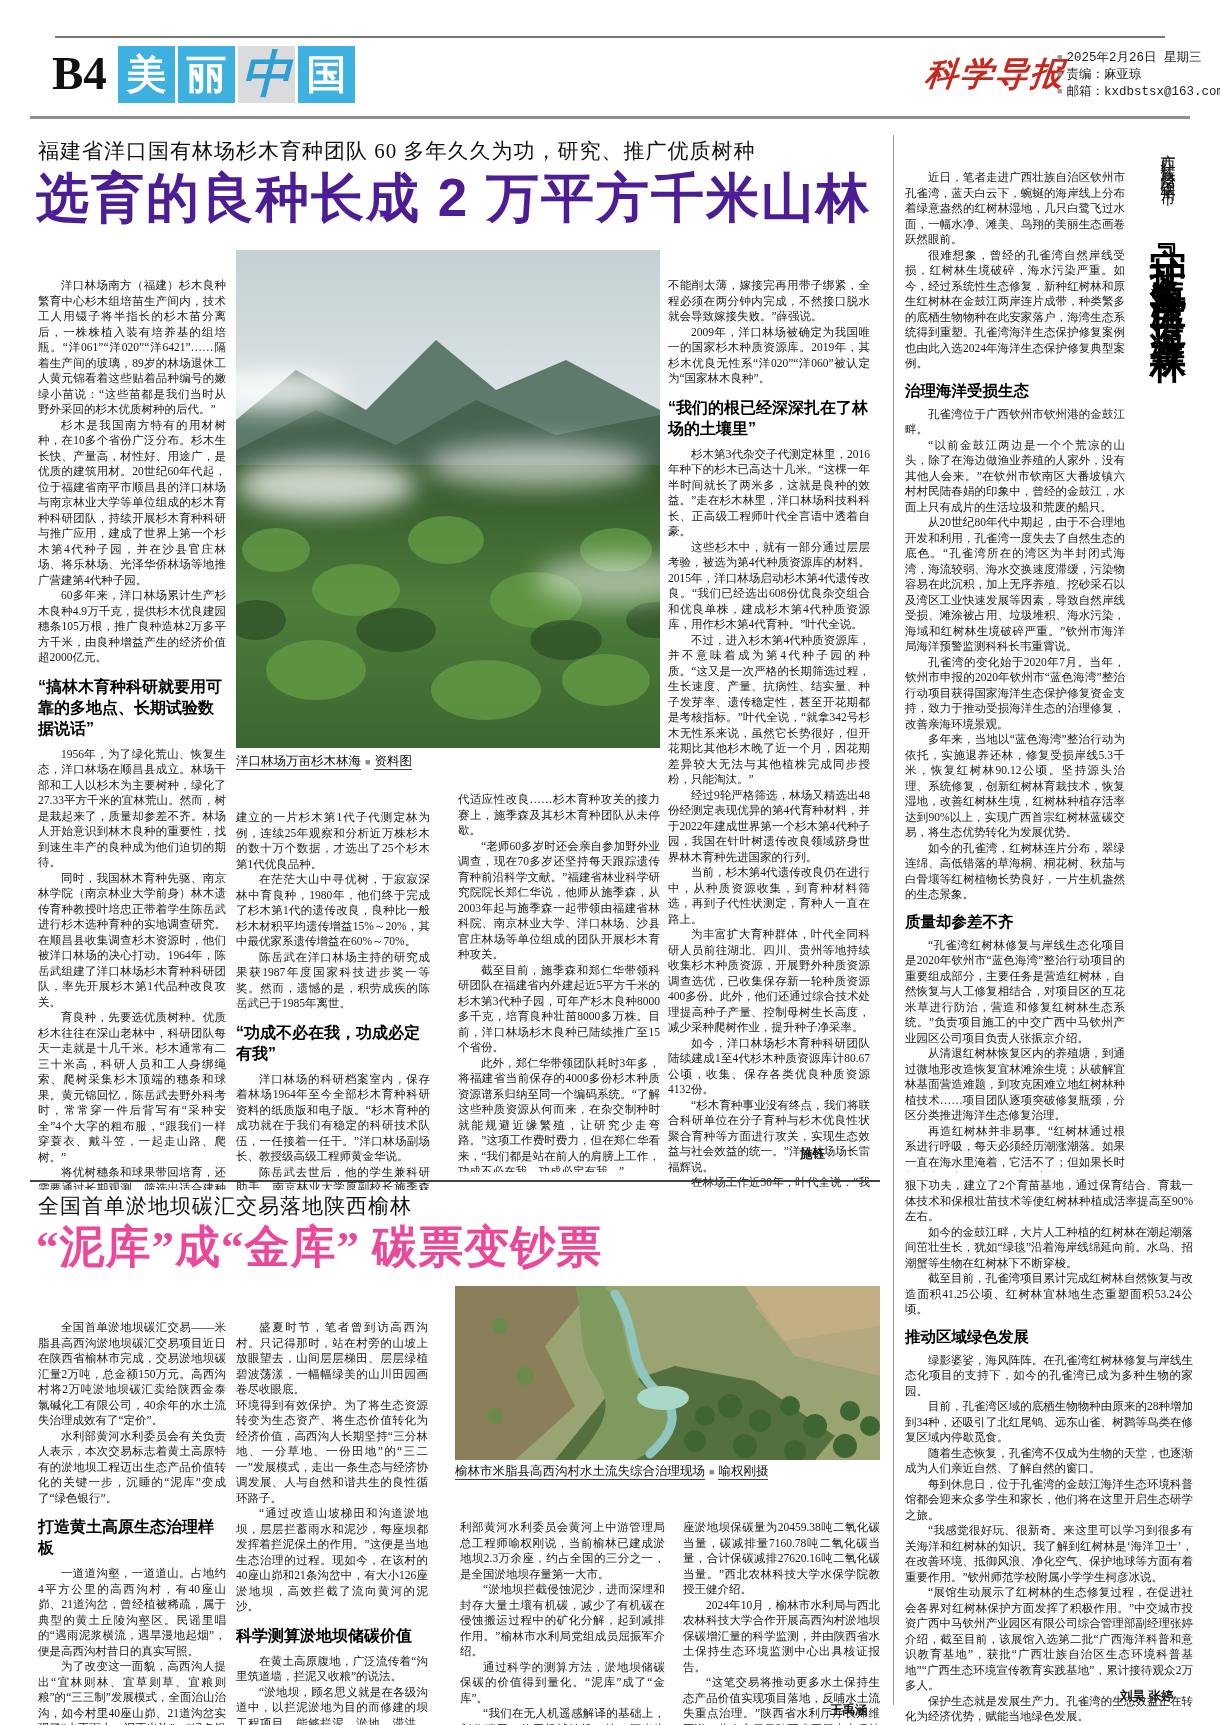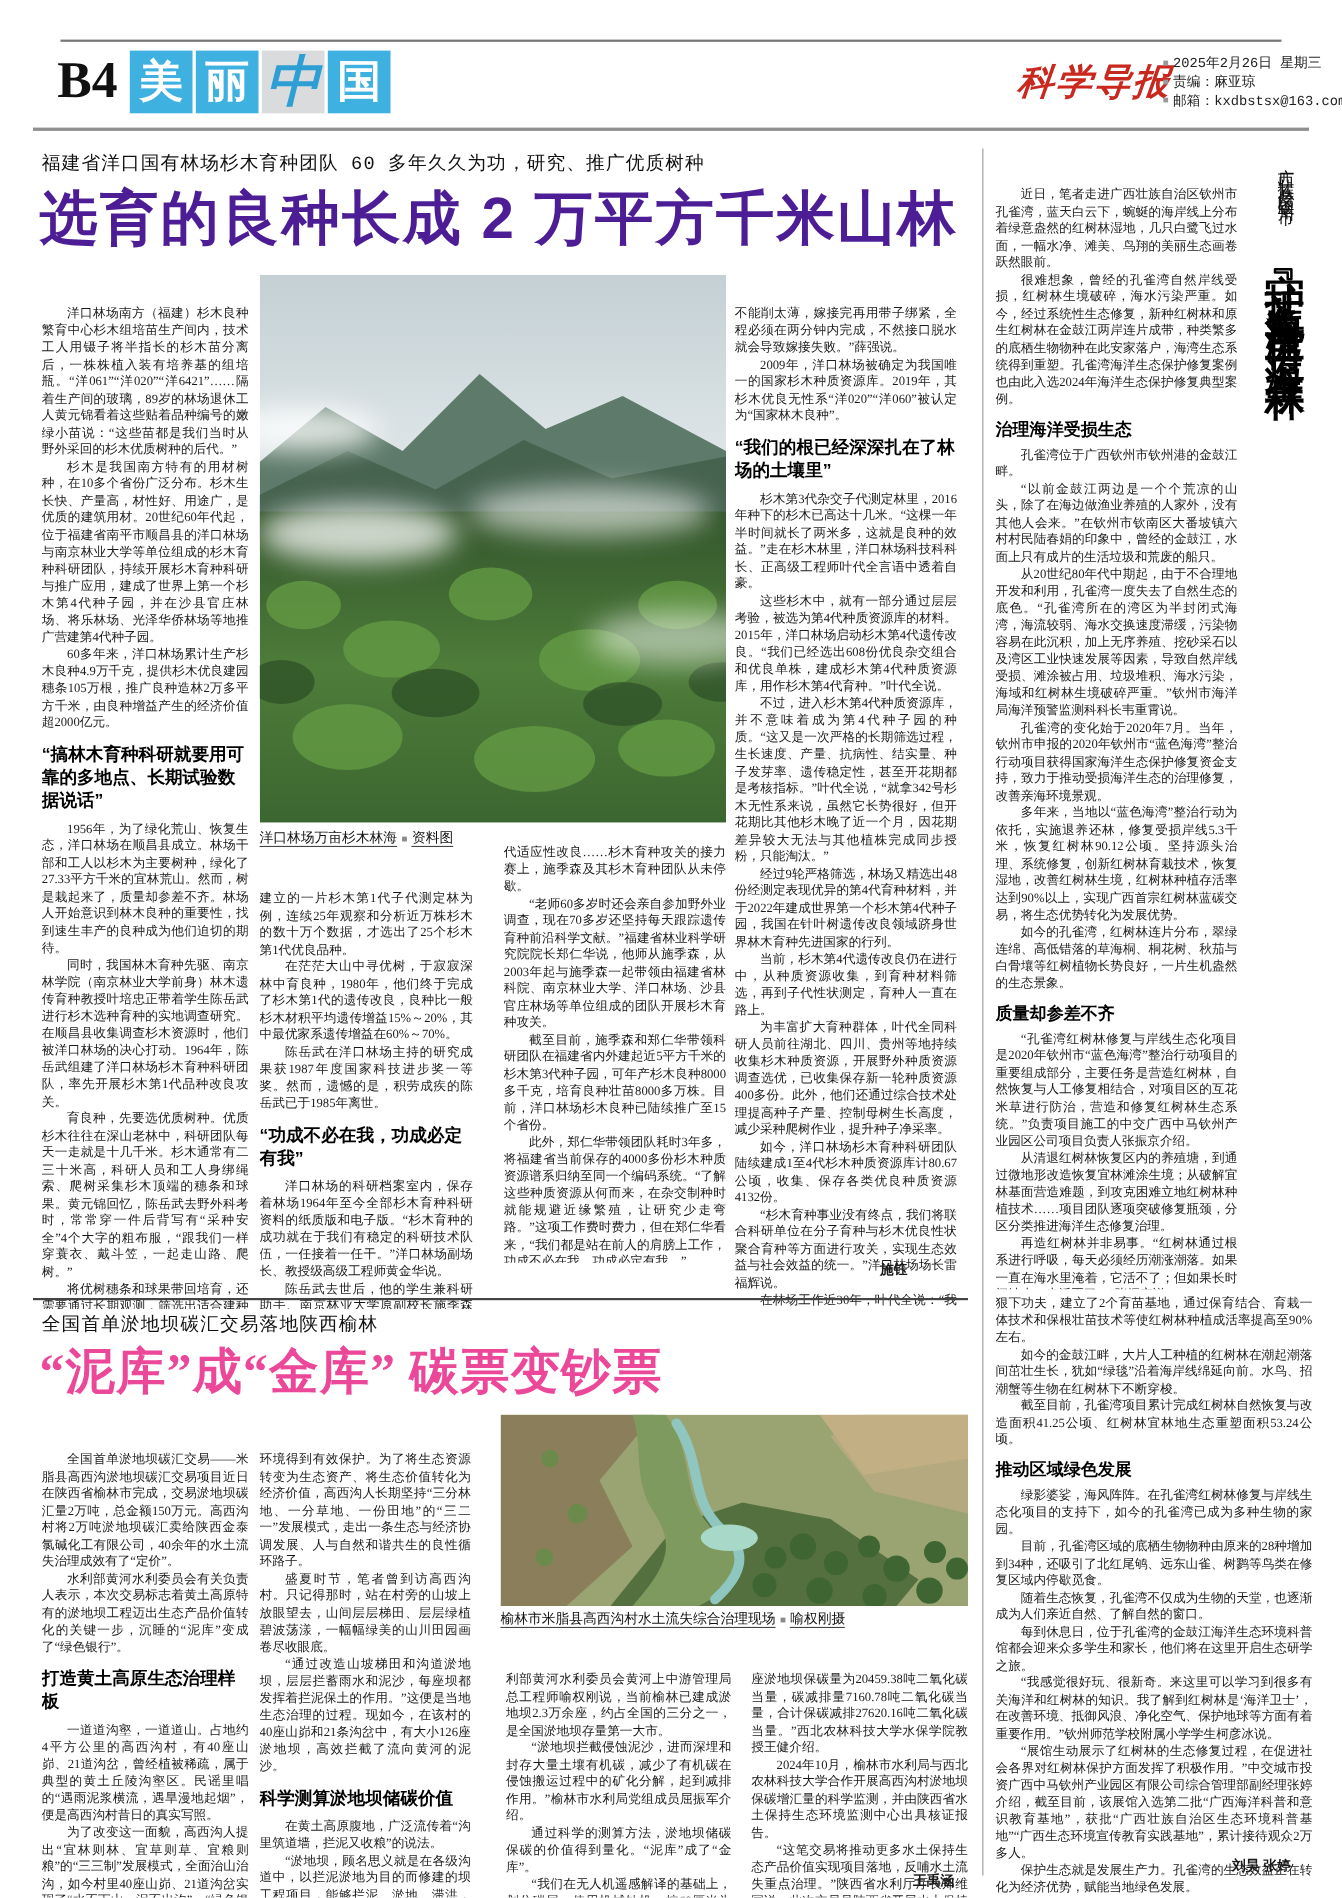--- a/index.html
+++ b/index.html
@@ -15,21 +15,21 @@
   .logo-tile{display:inline-block;width:57px;height:57px;line-height:57px;text-align:center;
     font-family:"Liberation Sans",sans-serif;font-weight:bold;font-size:40px;color:#fff;
     background:#3fb1e0;margin-right:3px;vertical-align:top;}
   .logo-tile.alt{background:#d9dbdc;color:#2e9fd4;font-family:"Liberation Serif",serif;
     font-style:italic;font-size:50px;overflow:visible;}
   .masthead-title{font-family:"Liberation Serif",serif;font-style:italic;font-weight:bold;
     font-size:33px;color:#c9281f;transform:skewX(-6deg);letter-spacing:2px;}
   .pub-line{font-size:12.5px;line-height:17px;color:#222;font-family:Liberation Mono, monospace;white-space:nowrap;}
   .pub-line .sq{color:#9a9a9a;font-size:9px;margin-right:4px;vertical-align:1px;}
   
-  .kicker{font-family:Liberation Mono, monospace;font-size:17px;color:#111;letter-spacing:1px;}
+  .kicker{font-family:Liberation Serif, serif;font-size:21px;color:#111;letter-spacing:1px;}
   .headline1{font-family:"Liberation Sans",sans-serif;font-weight:bold;font-size:53px;
     color:#4c1d95;letter-spacing:2px;white-space:nowrap;}
   .headline2{font-family:"Liberation Serif",serif;font-weight:bold;font-size:45px;
     color:#ec4899;letter-spacing:1px;white-space:nowrap;}
   .colbox{overflow:hidden;font-size:11.5px;line-height:15.5px;text-align:justify;margin-top:28px;}
   .colbox p.para{margin:0;text-indent:2em;}
   .colbox p.para.noindent{text-indent:0;}
   .col-heading{font-family:"Liberation Sans",sans-serif;font-weight:bold;font-size:16px;
     line-height:21px;margin:10px 0 8px 0;text-align:left;text-indent:0;color:#000;}
   .caption{font-size:12.5px;font-family:"Liberation Sans",sans-serif;color:#111;}
@@ -127,21 +127,21 @@
 </div>
 
 <div class="abs colbox" style="left:236px;top:782px;width:194px;height:380px;">
     <p class="para noindent">建立的一片杉木第1代子代测定林为例，连续25年观察和分析近万株杉木的数十万个数据，才选出了25个杉木第1代优良品种。</p>
     <p class="para">在茫茫大山中寻优树，于寂寂深林中育良种，1980年，他们终于完成了杉木第1代的遗传改良，良种比一般杉木材积平均遗传增益15%～20%，其中最优家系遗传增益在60%～70%。</p>
     <p class="para">陈岳武在洋口林场主持的研究成果获1987年度国家科技进步奖一等奖。然而，遗憾的是，积劳成疾的陈岳武已于1985年离世。</p>
     <div class="col-heading">“功成不必在我，功成必定有我”</div>
     <p class="para">洋口林场的科研档案室内，保存着林场1964年至今全部杉木育种科研资料的纸质版和电子版。“杉木育种的成功就在于我们有稳定的科研技术队伍，一任接着一任干。”洋口林场副场长、教授级高级工程师黄金华说。</p>
     <p class="para">陈岳武去世后，他的学生兼科研助手、南京林业大学原副校长施季森接过了带领杉木育种团队的重任。从杉木第2代的生长性状与材性联合改良，到第3代的生长、材性、种子产量、耐瘠薄立地优良性状的聚合改良，再到以增强杉木抗性为主的第4</p>
   </div>
-<div class="abs colbox" style="left:458px;top:740px;width:202px;height:380px;">
+<div class="abs colbox" style="left:458px;top:764px;width:202px;height:380px;">
     <p class="para noindent">代适应性改良……杉木育种攻关的接力赛上，施季森及其杉木育种团队从未停歇。</p>
     <p class="para">“老师60多岁时还会亲自参加野外业调查，现在70多岁还坚持每天跟踪遗传育种前沿科学文献。”福建省林业科学研究院院长郑仁华说，他师从施季森，从2003年起与施季森一起带领由福建省林科院、南京林业大学、洋口林场、沙县官庄林场等单位组成的团队开展杉木育种攻关。</p>
     <p class="para">截至目前，施季森和郑仁华带领科研团队在福建省内外建起近5平方千米的杉木第3代种子园，可年产杉木良种8000多千克，培育良种壮苗8000多万株。目前，洋口林场杉木良种已陆续推广至15个省份。</p>
     <p class="para">此外，郑仁华带领团队耗时3年多，将福建省当前保存的4000多份杉木种质资源谱系归纳至同一个编码系统。“了解这些种质资源从何而来，在杂交制种时就能规避近缘繁殖，让研究少走弯路。”这项工作费时费力，但在郑仁华看来，“我们都是站在前人的肩膀上工作，功成不必在我，功成必定有我。”</p>
   </div>
 <div class="abs colbox" style="left:668px;top:250px;width:202px;height:912px;">
     <p class="para noindent">不能削太薄，嫁接完再用带子绑紧，全程必须在两分钟内完成，不然接口脱水就会导致嫁接失败。”薛强说。</p>
     <p class="para">2009年，洋口林场被确定为我国唯一的国家杉木种质资源库。2019年，其杉木优良无性系“洋020”“洋060”被认定为“国家林木良种”。</p>
     <div class="col-heading">“我们的根已经深深扎在了林场的土壤里”</div>
     <p class="para">杉木第3代杂交子代测定林里，2016年种下的杉木已高达十几米。“这棵一年半时间就长了两米多，这就是良种的效益。”走在杉木林里，洋口林场科技科科长、正高级工程师叶代全言语中透着自豪。</p>
@@ -162,22 +162,22 @@
 <div class="abs headline2" style="left:36px;top:1217px;">“泥库”成“金库”  碳票变钞票</div>
 
 <div class="abs colbox" style="left:38px;top:1292px;width:188px;height:424px;">
     <p class="para">全国首单淤地坝碳汇交易——米脂县高西沟淤地坝碳汇交易项目近日在陕西省榆林市完成，交易淤地坝碳汇量2万吨，总金额150万元。高西沟村将2万吨淤地坝碳汇卖给陕西金泰氯碱化工有限公司，40余年的水土流失治理成效有了“定价”。</p>
     <p class="para">水利部黄河水利委员会有关负责人表示，本次交易标志着黄土高原特有的淤地坝工程迈出生态产品价值转化的关键一步，沉睡的“泥库”变成了“绿色银行”。</p>
     <div class="col-heading">打造黄土高原生态治理样板</div>
     <p class="para">一道道沟壑，一道道山。占地约4平方公里的高西沟村，有40座山峁、21道沟岔，曾经植被稀疏，属于典型的黄土丘陵沟壑区。民谣里唱的“遇雨泥浆横流，遇旱漫地起烟”，便是高西沟村昔日的真实写照。</p>
     <p class="para">为了改变这一面貌，高西沟人提出“宜林则林、宜草则草、宜粮则粮”的“三三制”发展模式，全面治山治沟，如今村里40座山峁、21道沟岔实现了“水不下山、泥不出沟”，“绿色银行”越来越殷实，绿水青山间的生态</p>
   </div>
 <div class="abs colbox" style="left:236px;top:1292px;width:192px;height:424px;">
+    <p class="para">盛夏时节，笔者曾到访高西沟村。只记得那时，站在村旁的山坡上放眼望去，山间层层梯田、层层绿植碧波荡漾，一幅幅绿美的山川田园画卷尽收眼底。</p>
     <p class="para noindent">环境得到有效保护。为了将生态资源转变为生态资产、将生态价值转化为经济价值，高西沟人长期坚持“三分林地、一分草地、一份田地”的“三二一”发展模式，走出一条生态与经济协调发展、人与自然和谐共生的良性循环路子。</p>
-    <p class="para">盛夏时节，笔者曾到访高西沟村。只记得那时，站在村旁的山坡上放眼望去，山间层层梯田、层层绿植碧波荡漾，一幅幅绿美的山川田园画卷尽收眼底。</p>
     <p class="para">“通过改造山坡梯田和沟道淤地坝，层层拦蓄雨水和泥沙，每座坝都发挥着拦泥保土的作用。”这便是当地生态治理的过程。现如今，在该村的40座山峁和21条沟岔中，有大小126座淤地坝，高效拦截了流向黄河的泥沙。</p>
     <div class="col-heading">科学测算淤地坝储碳价值</div>
     <p class="para">在黄土高原腹地，广泛流传着“沟里筑道墙，拦泥又收粮”的说法。</p>
     <p class="para">“淤地坝，顾名思义就是在各级沟道中，以拦泥淤地为目的而修建的坝工程项目，能够拦泥、淤地、滞洪，减少入黄泥沙，是黄土高原地区特有的水土保持工程。”水</p>
   </div>
 
 <div class="abs" style="left:455px;top:1286px;width:425px;height:174px;overflow:hidden;">
   <svg width="425" height="174" viewBox="0 0 425 174" xmlns="http://www.w3.org/2000/svg">
     <rect width="425" height="174" fill="#9aa472"></rect>
     <path d="M0,0 L140,0 L90,60 L120,120 L60,174 L0,174 Z" fill="#8a7f5a"></path>

